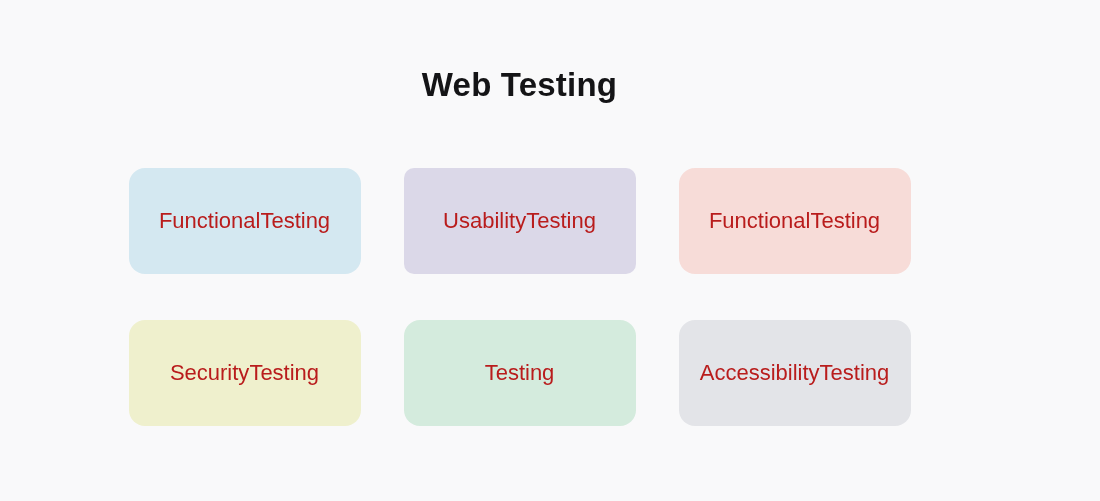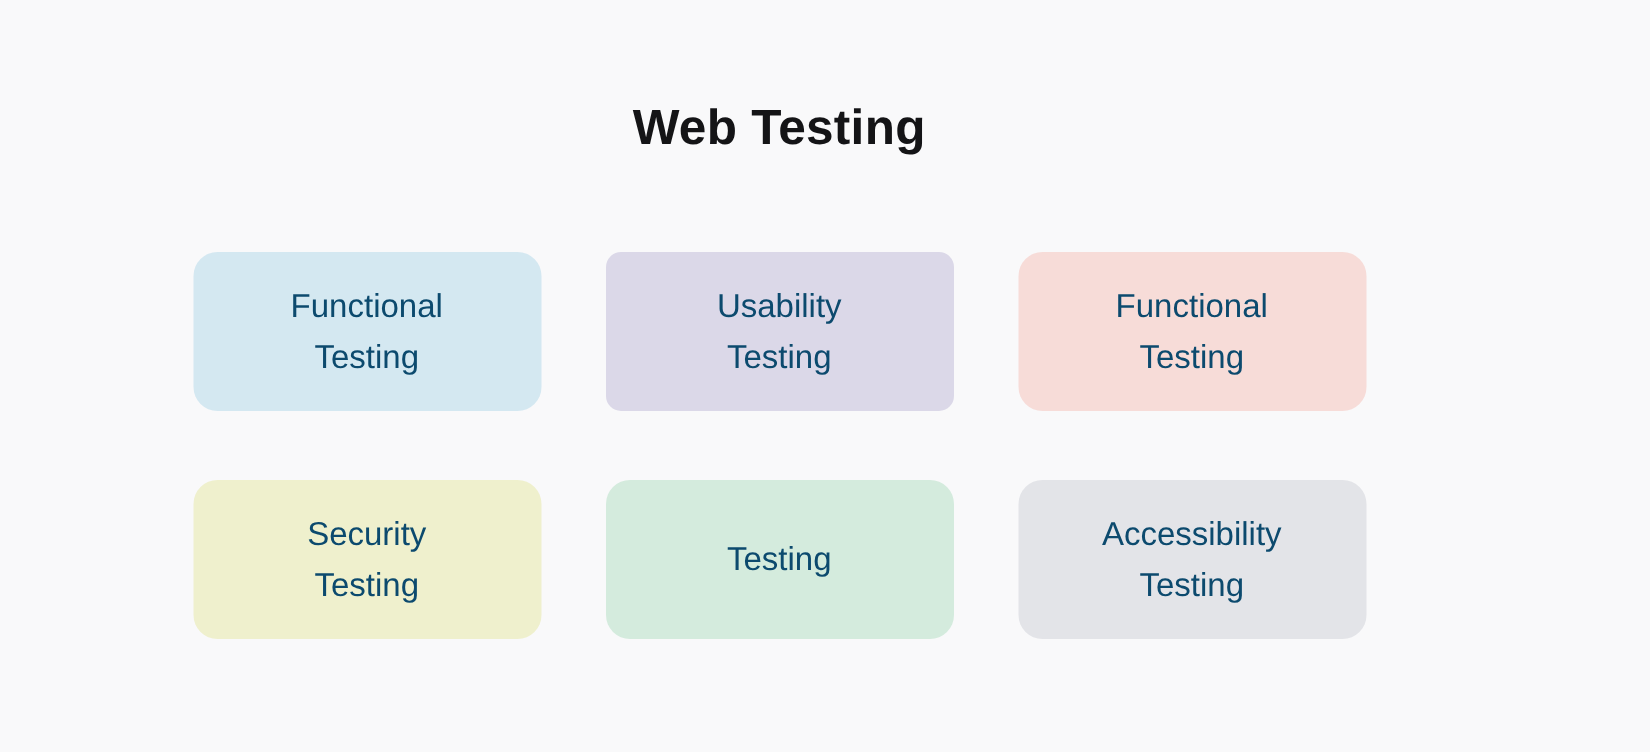--- a/index.html
+++ b/index.html
@@ -32,28 +32,28 @@
     margin-top: 64px;
     display: grid;
     grid-template-columns: repeat(3, 232px);
     gap: 46px 43px;
     justify-content: center;
   }
   .card {
     height: 106px;
     border-radius: 16px;
     display: flex;
-    flex-direction: column;
+    flex-direction: row;
     align-items: center;
     justify-content: center;
     font-size: 22px;
     line-height: 34px;
     font-weight: 500;
     text-align: center;
-    color: #0c4a6e;
+    color: #b91c1c;
   }
   .card span {
     display: block;
   }
 </style>
 </head>
 <body style="background-color: rgb(249, 249, 250); color: rgb(20, 20, 22);">
 
 <div class="page">
 

